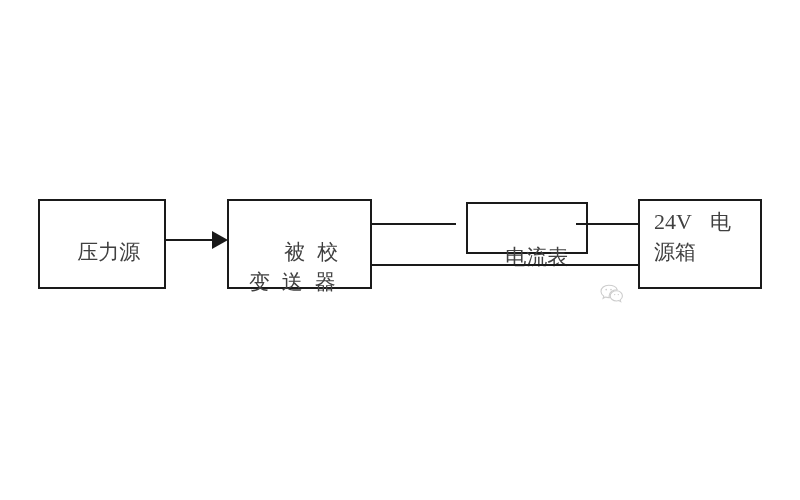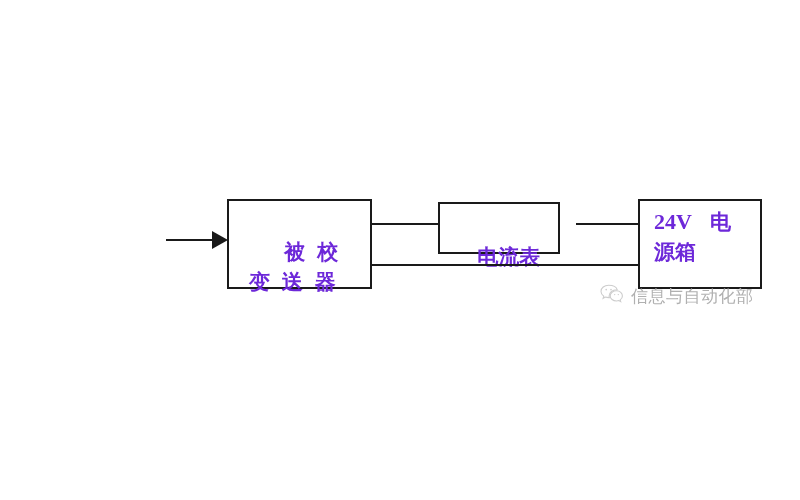--- a/index.html
+++ b/index.html
@@ -21,40 +21,39 @@
     height: 500px;
     background: #ffffff;
   }
 
   
   .block {
     position: absolute;
     box-sizing: border-box;
     border: 2px solid #1a1a1a;
     background: #ffffff;
-    color: #6d28d9;
+    color: #404040;
     font-size: 21px;
     line-height: 30px;
     letter-spacing: 0px;
     padding: 6px 0 0 14px;
     white-space: pre-wrap;
-    font-weight: bold;
   }
 
   
   #block-pressure-source {
     left: 38px;  top: 199px;  width: 128px;  height: 90px;
   }
   #block-transmitter {
     left: 227px; top: 199px;  width: 145px;  height: 90px;
     letter-spacing: 3px;
     padding-left: 20px;
   }
   #block-ammeter {
-    left: 438px; top: 202px;  width: 122px;  height: 52px;
+    left: 466px; top: 202px;  width: 122px;  height: 52px;
     padding-top: 8px;
     padding-left: 14px;
   }
   #block-power-supply {
     left: 638px; top: 199px;  width: 124px;  height: 90px;
     padding-left: 14px;
   }
   #block-power-supply .numeral {
     font-family: "Liberation Serif", "DejaVu Serif", serif;
     font-size: 22px;
@@ -118,20 +117,23 @@
   }
   #watermark-text {
     color: #b0b0b0;
   }
 </style>
 </head>
 <body>
 
 <div id="canvas">
 
+  <div class="block" id="block-pressure-source">
+    <span>压力源</span>
+  </div>
 
   <div class="wire h" id="wire-source-to-transmitter"></div>
   <div id="arrowhead-source-to-transmitter"></div>
 
   <div class="block" id="block-transmitter">
     <span>被 校 变 送 器</span>
   </div>
 
   <div class="wire h" id="wire-transmitter-to-ammeter"></div>
 
@@ -154,16 +156,15 @@
                  0 -3.4 3.3 -6.1 7.4 -6.1 0.3 0 0.5 0 0.8 0 C16.5 3.3 13 1.2 8.6 1.2 z" fill="none" stroke="#cdcdcd" stroke-width="1.1"></path>
         <circle cx="6.2" cy="5.6" r="0.85" fill="#cdcdcd"></circle>
         <circle cx="11.0" cy="5.6" r="0.85" fill="#cdcdcd"></circle>
 
         <path d="M16.5 6.8 c-3.5 0 -6.3 2.3 -6.3 5.1 0 2.8 2.8 5.1 6.3 5.1 0.8 0 1.6 -0.1 2.3 -0.4
                  l1.9 1.0 -0.5 -1.7 c1.3 -0.9 2.2 -2.3 2.2 -4.0 0 -2.8 -2.4 -5.1 -5.9 -5.1 z" fill="none" stroke="#cdcdcd" stroke-width="1.1"></path>
         <circle cx="14.7" cy="10.6" r="0.7" fill="#cdcdcd"></circle>
         <circle cx="18.3" cy="10.6" r="0.7" fill="#cdcdcd"></circle>
       </svg>
     </span>
-    <span id="watermark-text">信息与自动化部</span>
   </div>
 
 </div>
 
 </body></html>

